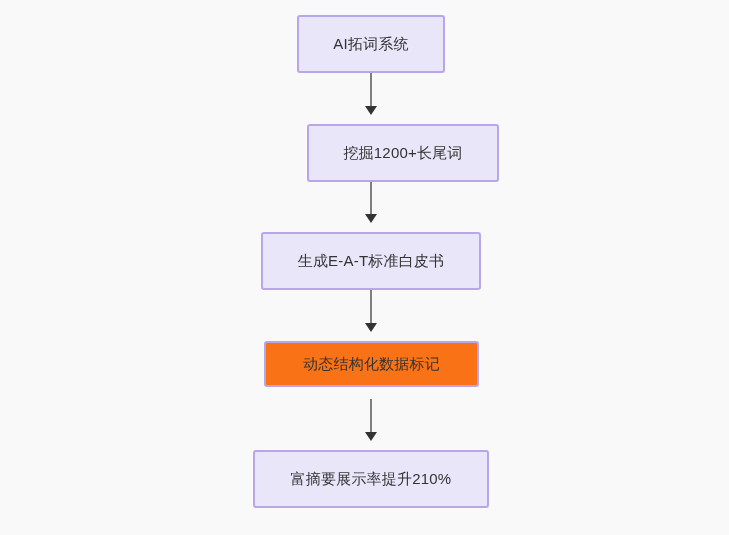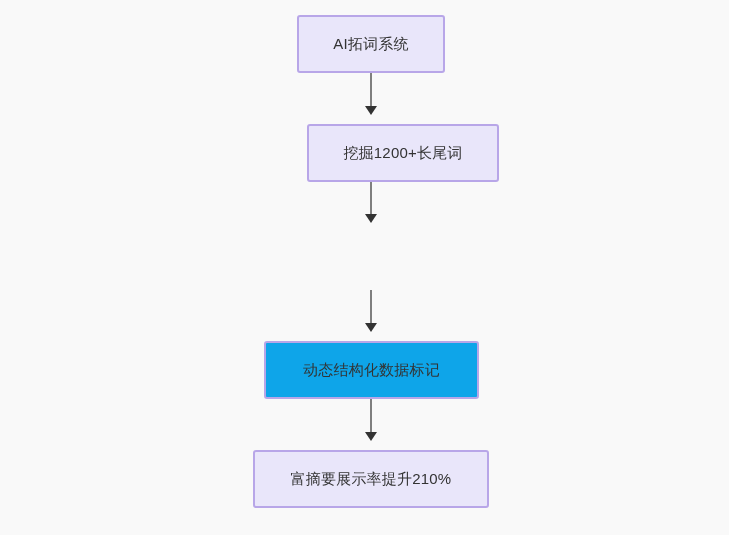--- a/index.html
+++ b/index.html
@@ -63,25 +63,28 @@
   <div class="edge" id="edge-1" style="left: 370px; top: 73px; height: 34px; background: rgb(127, 127, 127);"></div>
   <div class="arrowhead" id="arrow-1" style="left: 365px; top: 106px; border-top-color: rgb(51, 51, 51);"></div>
 
   <div class="node" id="node-2" style="left: 275px; top: 124px; width: 192px; height: 58px; background: rgb(233, 230, 250); border-color: rgb(184, 166, 232); color: rgb(51, 51, 51); margin-left: 32px;">
     <span class="node-label">挖掘1200+长尾词</span>
   </div>
 
   <div class="edge" id="edge-2" style="left: 370px; top: 182px; height: 33px; background: rgb(127, 127, 127);"></div>
   <div class="arrowhead" id="arrow-2" style="left: 365px; top: 214px; border-top-color: rgb(51, 51, 51);"></div>
 
+  <div class="node" id="node-3" style="left: 261px; top: 232px; width: 220px; height: 58px; background: rgb(233, 230, 250); border-color: rgb(184, 166, 232); color: rgb(51, 51, 51);">
+    <span class="node-label">生成E-A-T标准白皮书</span>
+  </div>
 
   <div class="edge" id="edge-3" style="left: 370px; top: 290px; height: 34px; background: rgb(127, 127, 127);"></div>
   <div class="arrowhead" id="arrow-3" style="left: 365px; top: 323px; border-top-color: rgb(51, 51, 51);"></div>
 
-  <div class="node" id="node-4" style="left: 264px; top: 341px; width: 215px; height: 58px; background: #0ea5e9; border-color: rgb(184, 166, 232); color: rgb(51, 51, 51);">
+  <div class="node" id="node-4" style="left: 264px; top: 341px; width: 215px; height: 46px; background: #f97316; border-color: rgb(184, 166, 232); color: rgb(51, 51, 51);">
     <span class="node-label">动态结构化数据标记</span>
   </div>
 
   <div class="edge" id="edge-4" style="left: 370px; top: 399px; height: 34px; background: rgb(127, 127, 127);"></div>
   <div class="arrowhead" id="arrow-4" style="left: 365px; top: 432px; border-top-color: rgb(51, 51, 51);"></div>
 
   <div class="node" id="node-5" style="left: 253px; top: 450px; width: 236px; height: 58px; background: rgb(233, 230, 250); border-color: rgb(184, 166, 232); color: rgb(51, 51, 51); text-align: center;">
     <span class="node-label">富摘要展示率提升210%</span>
   </div>
 

